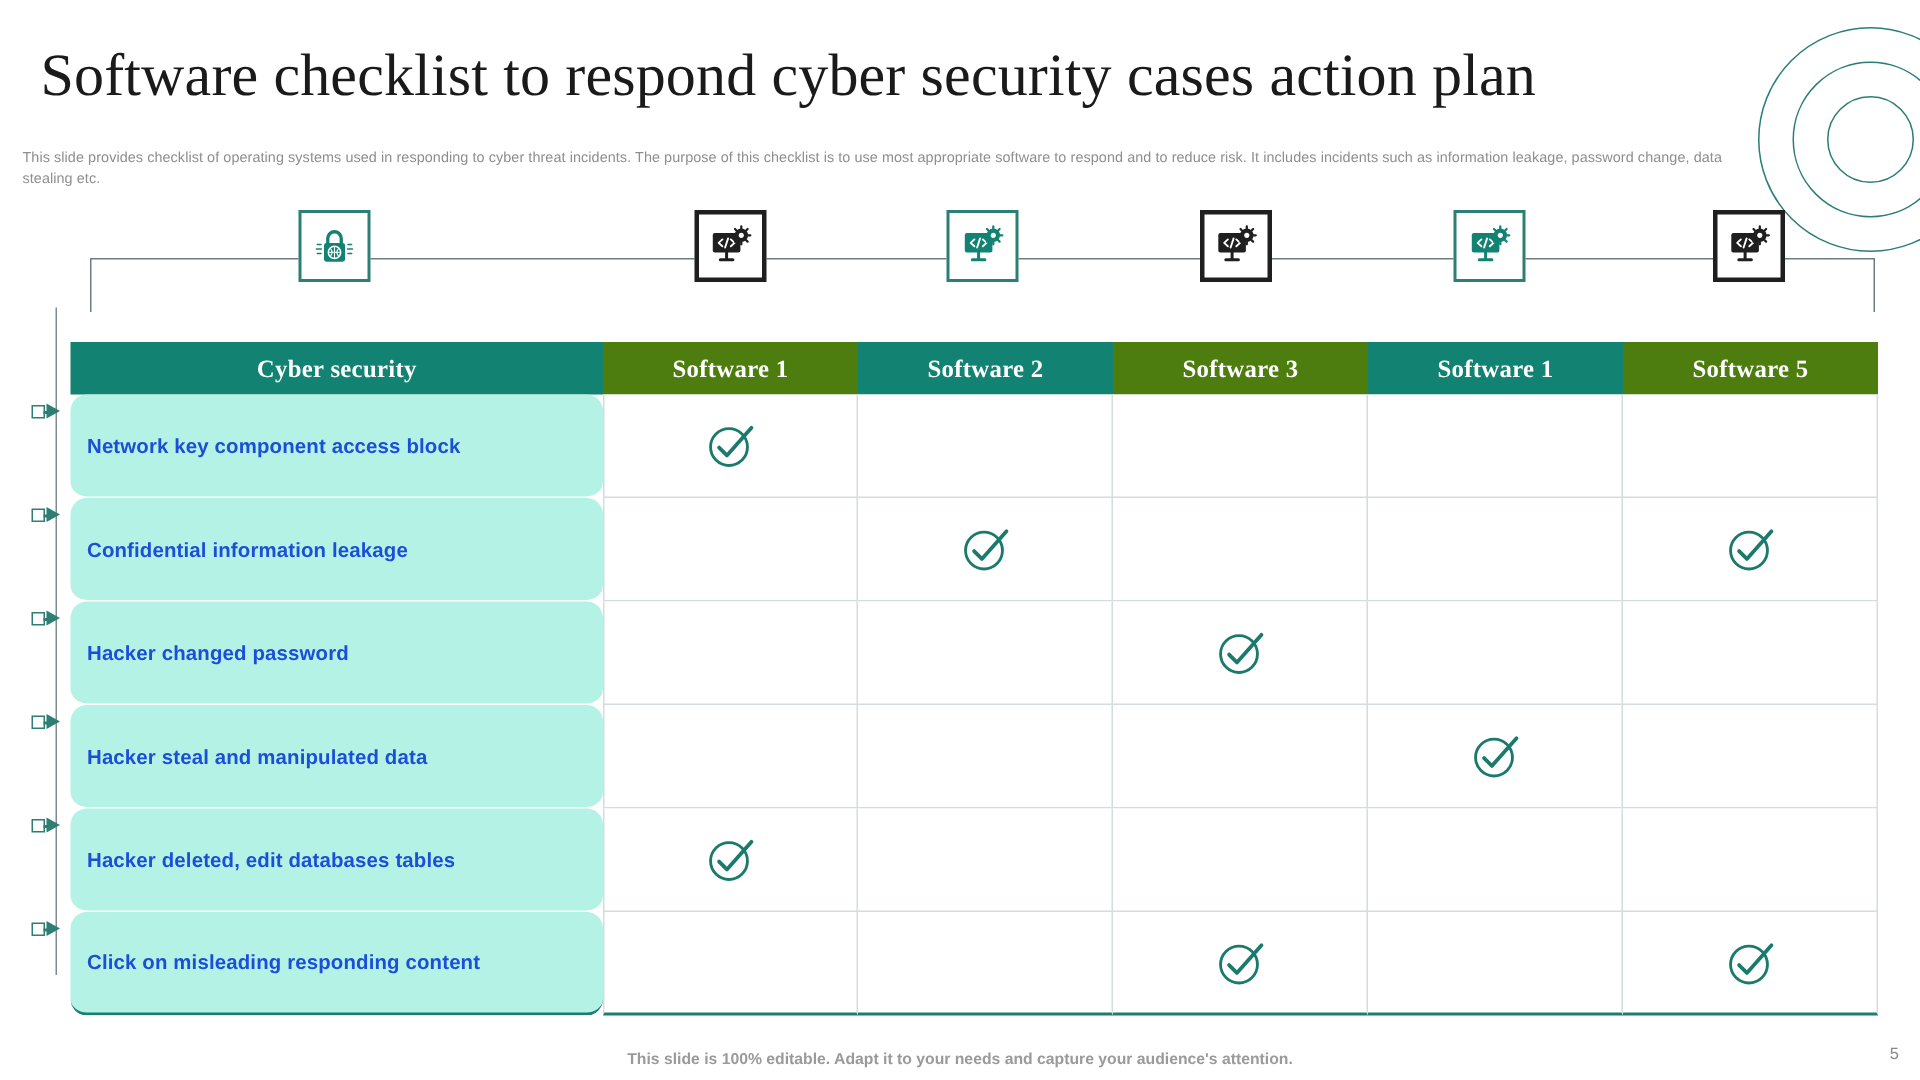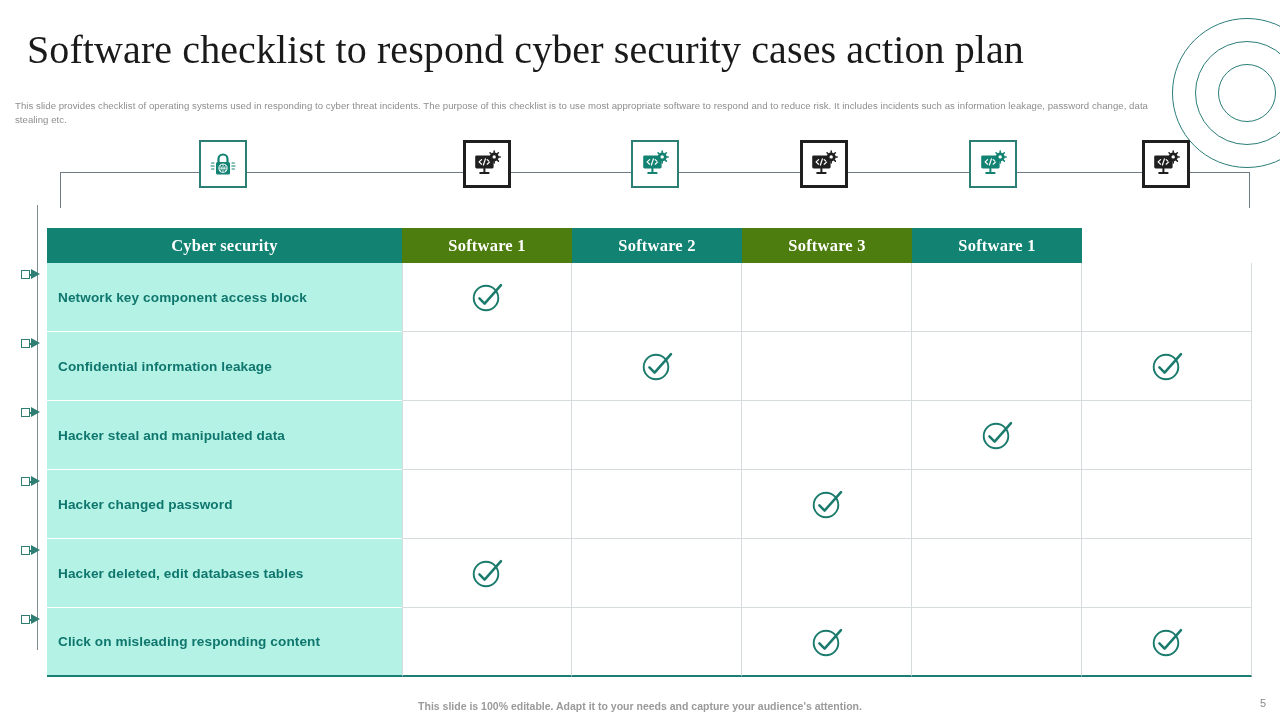--- a/index.html
+++ b/index.html
@@ -82,23 +82,23 @@
   .hcell {
     height: 35px; display: flex; align-items: center; justify-content: center;
     font-family: "Liberation Serif", serif; font-weight: bold;
     font-size: 16.5px; color: #ffffff; letter-spacing: .2px; margin-top: 25px;
   }
   .hcell.teal { background: #128272; }
   .hcell.dark { background: #4d7c0f; }
 
   .lcell {
     height: 69px; display: flex; align-items: center;
-    background: #b3f2e4; color: #0f766e;
+    background: #b3f2e4; color: #1d4ed8;
     font-size: 13.6px; font-weight: bold; letter-spacing: .1px;
-    padding-left: 11px; border-bottom: 1.5px solid #ffffff;
+    padding-left: 11px; border-bottom: 1.5px solid #ffffff; border-radius: 11px;
   }
   .ccell {
     height: 69px; display: flex; align-items: center; justify-content: center;
     background: #ffffff;
     border-bottom: 1px solid #d6dcde; border-right: 1px solid #d6dcde;
   }
   .ccell.first { border-left: 1px solid #d6dcde; }
   .trow:last-child .ccell { border-bottom: 2px solid #1a7f72; }
   .trow:last-child .lcell { border-bottom: 2px solid #1a7f72; }
 
@@ -232,20 +232,21 @@
       </div>
     </div>
 
   <div class="table">
     <div class="trow" id="header-row">
         <div class="hcell teal col-label">Cyber security</div>
         <div class="hcell dark col-sw">Software 1</div>
         <div class="hcell teal col-sw">Software 2</div>
         <div class="hcell dark col-sw">Software 3</div>
         <div class="hcell teal col-sw">Software 1</div>
+        <div class="hcell dark col-sw">Software 5</div>
       </div>
     <div id="body-rows">
         <div class="trow">
           <div class="lcell col-label">Network key  component  access block</div>
           <div class="ccell col-sw first">
             <span class="check">
               <svg width="36" height="36" viewBox="0 0 36 36">
                 <circle cx="17" cy="19" r="12.3" fill="none" stroke="#1a7a6c" stroke-width="1.9"></circle>
                 <path d="M10.4 19.4 L15.6 24.6 L32 6.2" fill="none" stroke="#1a7a6c" stroke-width="2.5" stroke-linecap="round" stroke-linejoin="round"></path>
               </svg>
@@ -272,47 +273,47 @@
           <div class="ccell col-sw">
             <span class="check">
               <svg width="36" height="36" viewBox="0 0 36 36">
                 <circle cx="17" cy="19" r="12.3" fill="none" stroke="#1a7a6c" stroke-width="1.9"></circle>
                 <path d="M10.4 19.4 L15.6 24.6 L32 6.2" fill="none" stroke="#1a7a6c" stroke-width="2.5" stroke-linecap="round" stroke-linejoin="round"></path>
               </svg>
             </span>
           </div>
         </div>
         <div class="trow">
+          <div class="lcell col-label">Hacker changed password</div>
+          <div class="ccell col-sw first"></div>
+          <div class="ccell col-sw"></div>
+          <div class="ccell col-sw">
+            <span class="check">
+              <svg width="36" height="36" viewBox="0 0 36 36">
+                <circle cx="17" cy="19" r="12.3" fill="none" stroke="#1a7a6c" stroke-width="1.9"></circle>
+                <path d="M10.4 19.4 L15.6 24.6 L32 6.2" fill="none" stroke="#1a7a6c" stroke-width="2.5" stroke-linecap="round" stroke-linejoin="round"></path>
+              </svg>
+            </span>
+          </div>
+          <div class="ccell col-sw"></div>
+          <div class="ccell col-sw"></div>
+        </div>
+        <div class="trow">
           <div class="lcell col-label">Hacker steal and manipulated data</div>
           <div class="ccell col-sw first"></div>
           <div class="ccell col-sw"></div>
           <div class="ccell col-sw"></div>
           <div class="ccell col-sw">
             <span class="check">
               <svg width="36" height="36" viewBox="0 0 36 36">
                 <circle cx="17" cy="19" r="12.3" fill="none" stroke="#1a7a6c" stroke-width="1.9"></circle>
                 <path d="M10.4 19.4 L15.6 24.6 L32 6.2" fill="none" stroke="#1a7a6c" stroke-width="2.5" stroke-linecap="round" stroke-linejoin="round"></path>
               </svg>
             </span>
           </div>
-          <div class="ccell col-sw"></div>
-        </div>
-        <div class="trow">
-          <div class="lcell col-label">Hacker changed password</div>
-          <div class="ccell col-sw first"></div>
-          <div class="ccell col-sw"></div>
-          <div class="ccell col-sw">
-            <span class="check">
-              <svg width="36" height="36" viewBox="0 0 36 36">
-                <circle cx="17" cy="19" r="12.3" fill="none" stroke="#1a7a6c" stroke-width="1.9"></circle>
-                <path d="M10.4 19.4 L15.6 24.6 L32 6.2" fill="none" stroke="#1a7a6c" stroke-width="2.5" stroke-linecap="round" stroke-linejoin="round"></path>
-              </svg>
-            </span>
-          </div>
-          <div class="ccell col-sw"></div>
           <div class="ccell col-sw"></div>
         </div>
         <div class="trow">
           <div class="lcell col-label">Hacker deleted, edit databases tables</div>
           <div class="ccell col-sw first">
             <span class="check">
               <svg width="36" height="36" viewBox="0 0 36 36">
                 <circle cx="17" cy="19" r="12.3" fill="none" stroke="#1a7a6c" stroke-width="1.9"></circle>
                 <path d="M10.4 19.4 L15.6 24.6 L32 6.2" fill="none" stroke="#1a7a6c" stroke-width="2.5" stroke-linecap="round" stroke-linejoin="round"></path>
               </svg>

